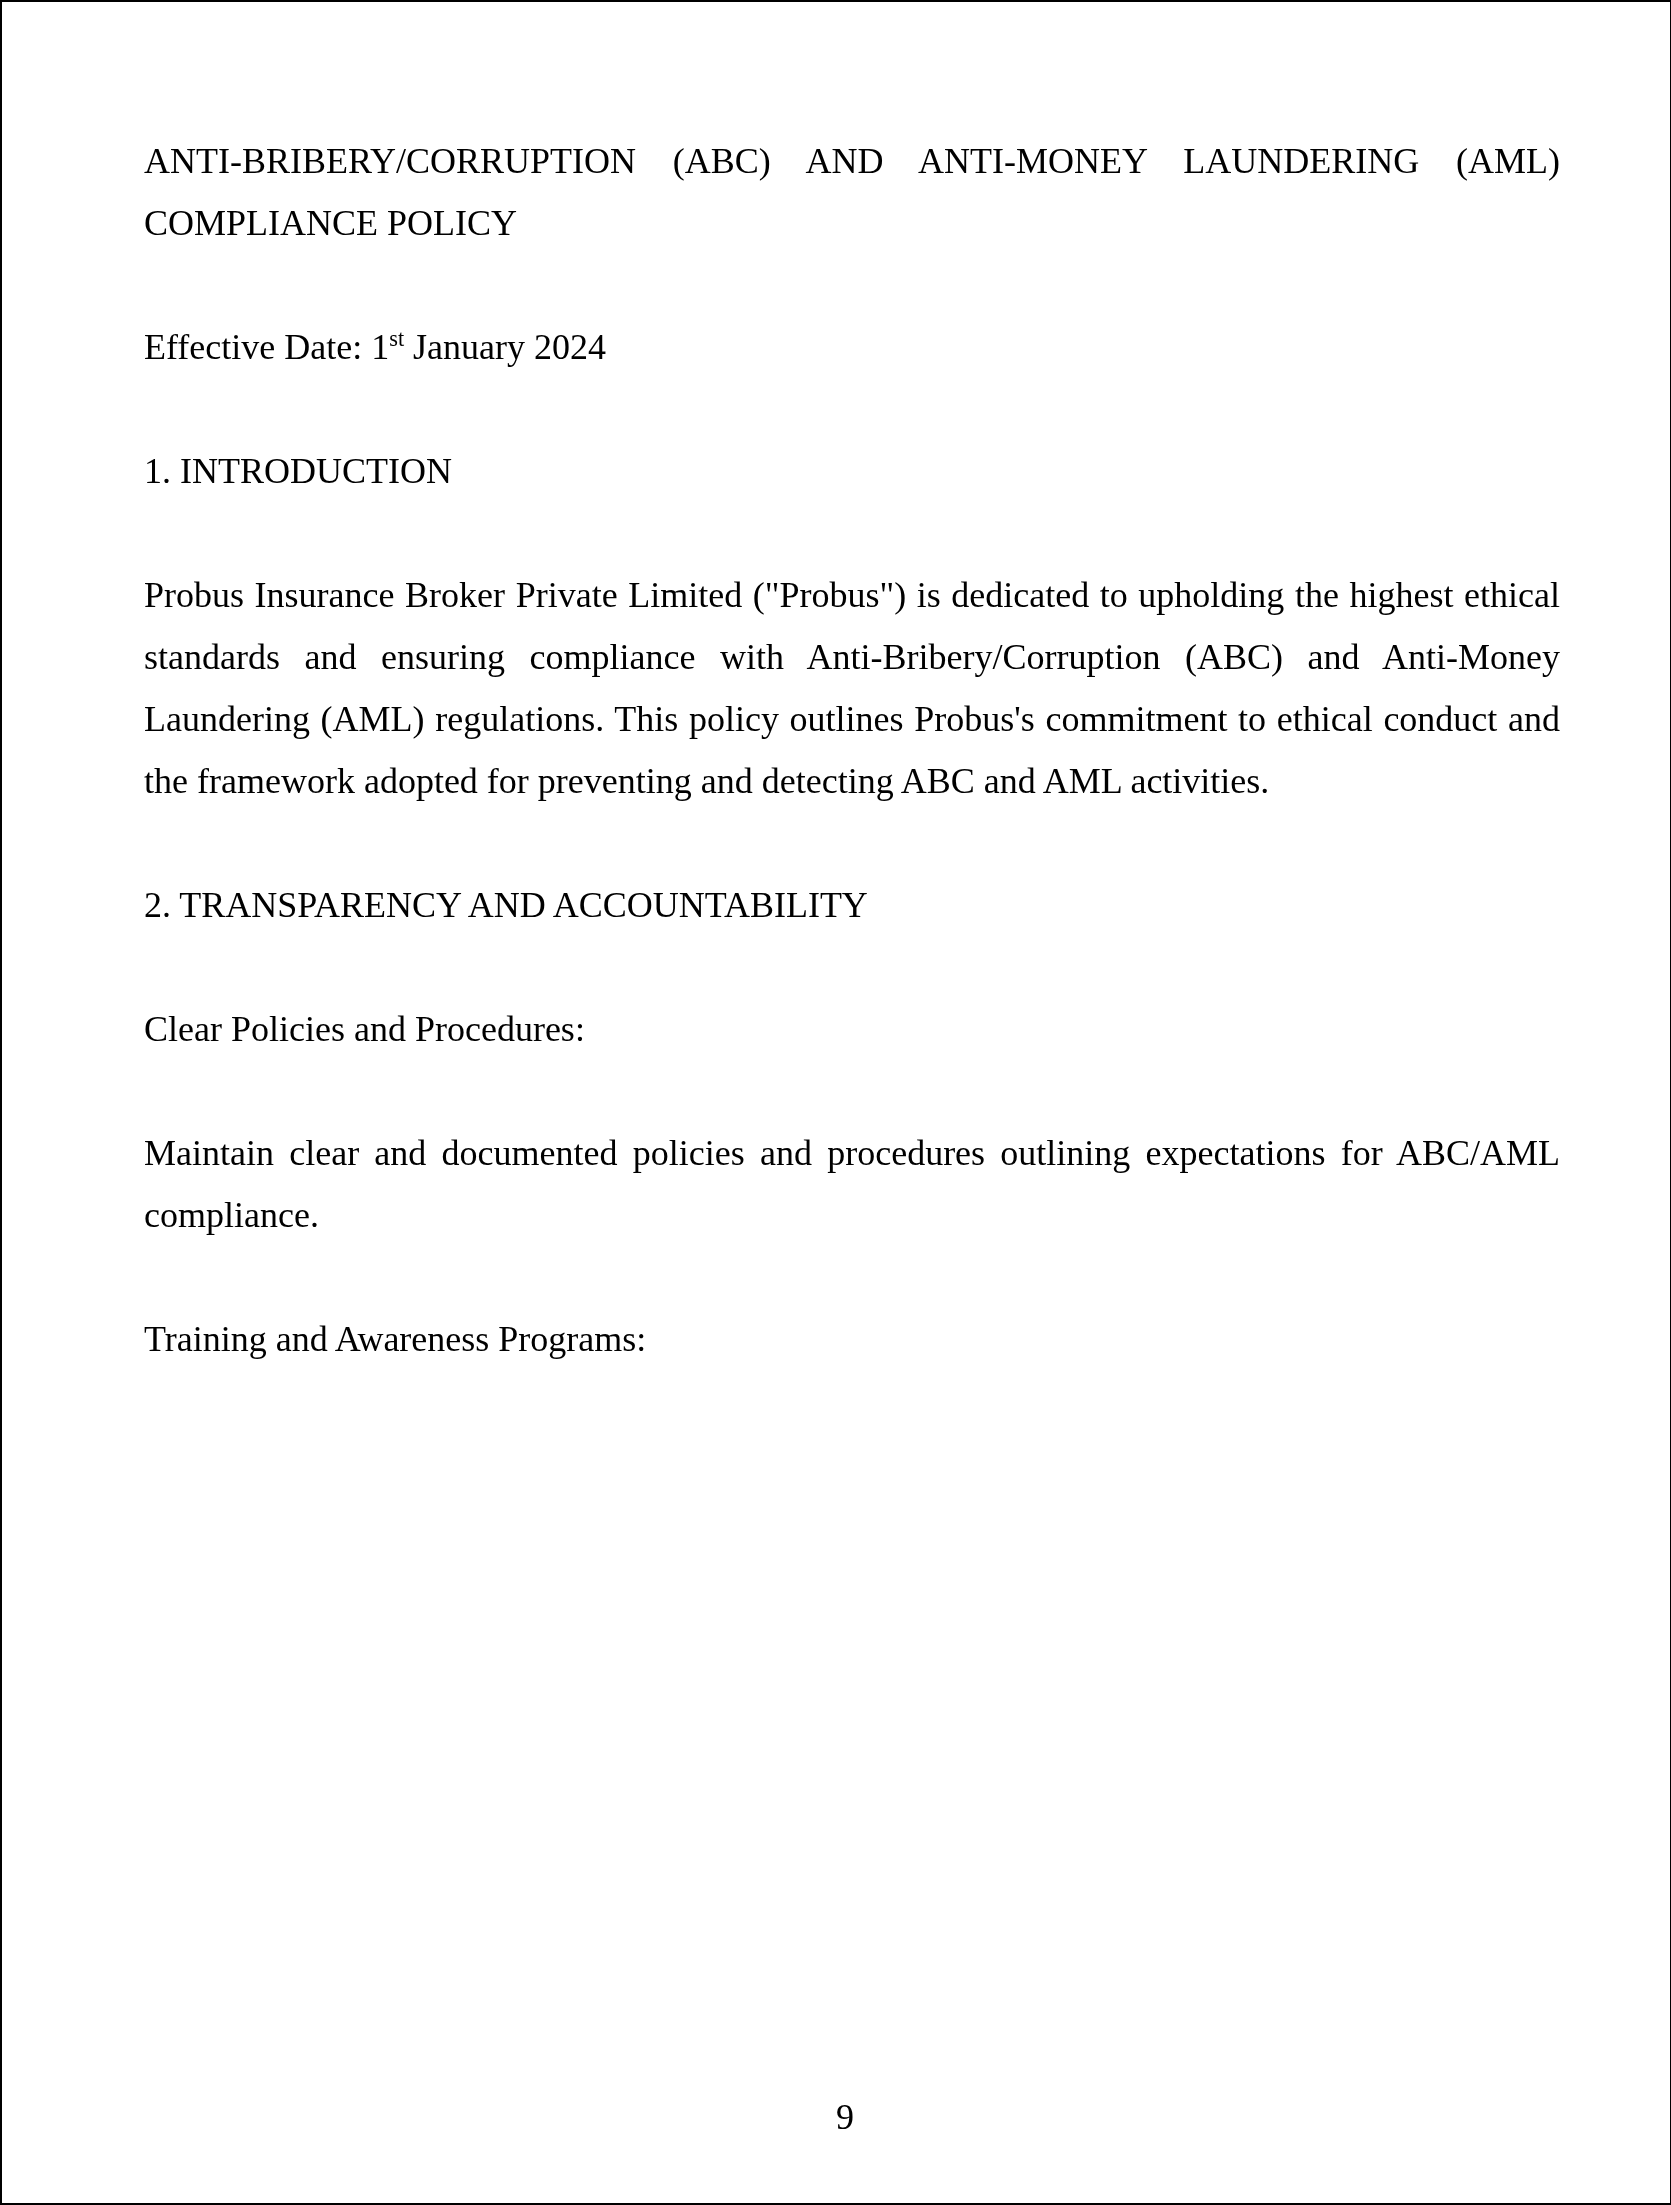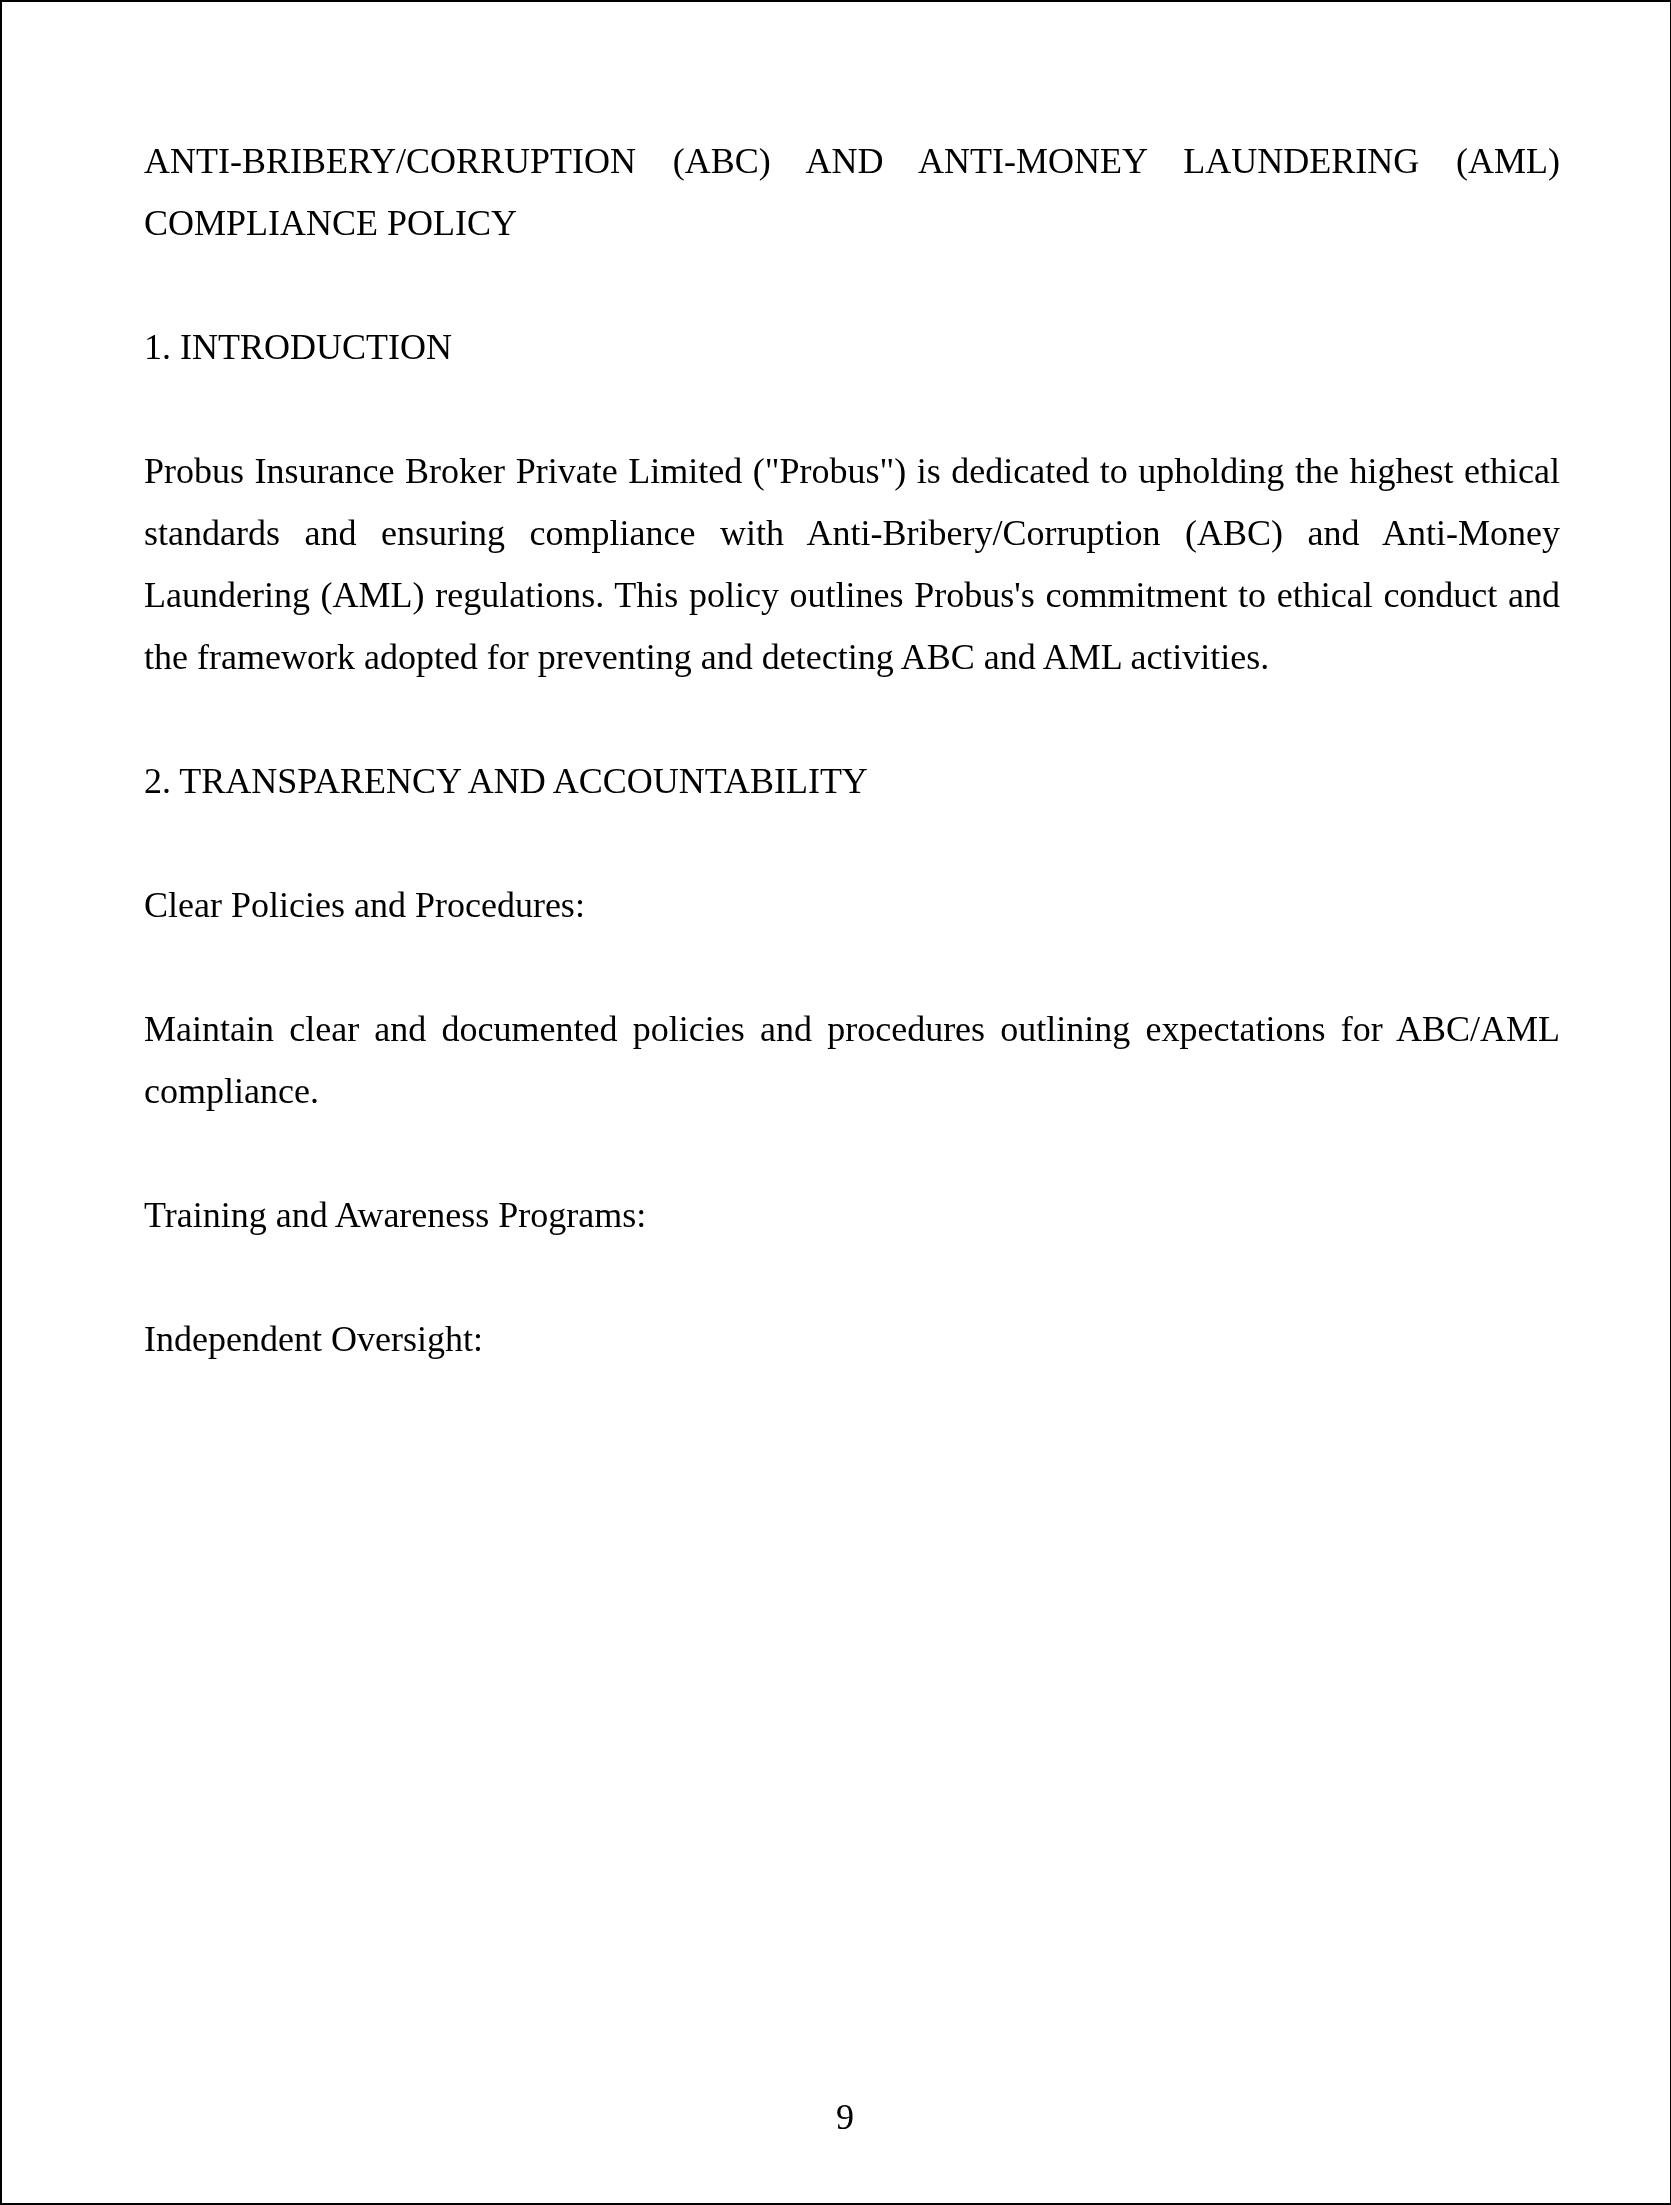--- a/index.html
+++ b/index.html
@@ -43,35 +43,35 @@
     line-height: 62px;
   }
 </style>
 </head>
 <body>
 
 <div class="page">
 
   <p class="justify">ANTI-BRIBERY/CORRUPTION (ABC) AND ANTI-MONEY LAUNDERING (AML) COMPLIANCE POLICY</p>
 
+  <p><span>Effective Date: 1</span><sup class="ordinal">st</sup><span> January 2024</span></p>
 
   <p>1. INTRODUCTION</p>
 
   <p class="justify">Probus Insurance Broker Private Limited ("Probus") is dedicated to upholding the highest ethical standards and ensuring compliance with Anti-Bribery/Corruption (ABC) and Anti-Money Laundering (AML) regulations. This policy outlines Probus's commitment to ethical conduct and the framework adopted for preventing and detecting ABC and AML activities.</p>
 
   <p>2. TRANSPARENCY AND ACCOUNTABILITY</p>
 
   <p>Clear Policies and Procedures:</p>
 
   <p class="justify">Maintain clear and documented policies and procedures outlining expectations for ABC/AML compliance.</p>
 
   <p>Training and Awareness Programs:</p>
 
 
 
 
-  <p>Independent Oversight:</p>
 
 
   <div class="footer">9</div>
 
 </div>
 
 
 </body></html>

